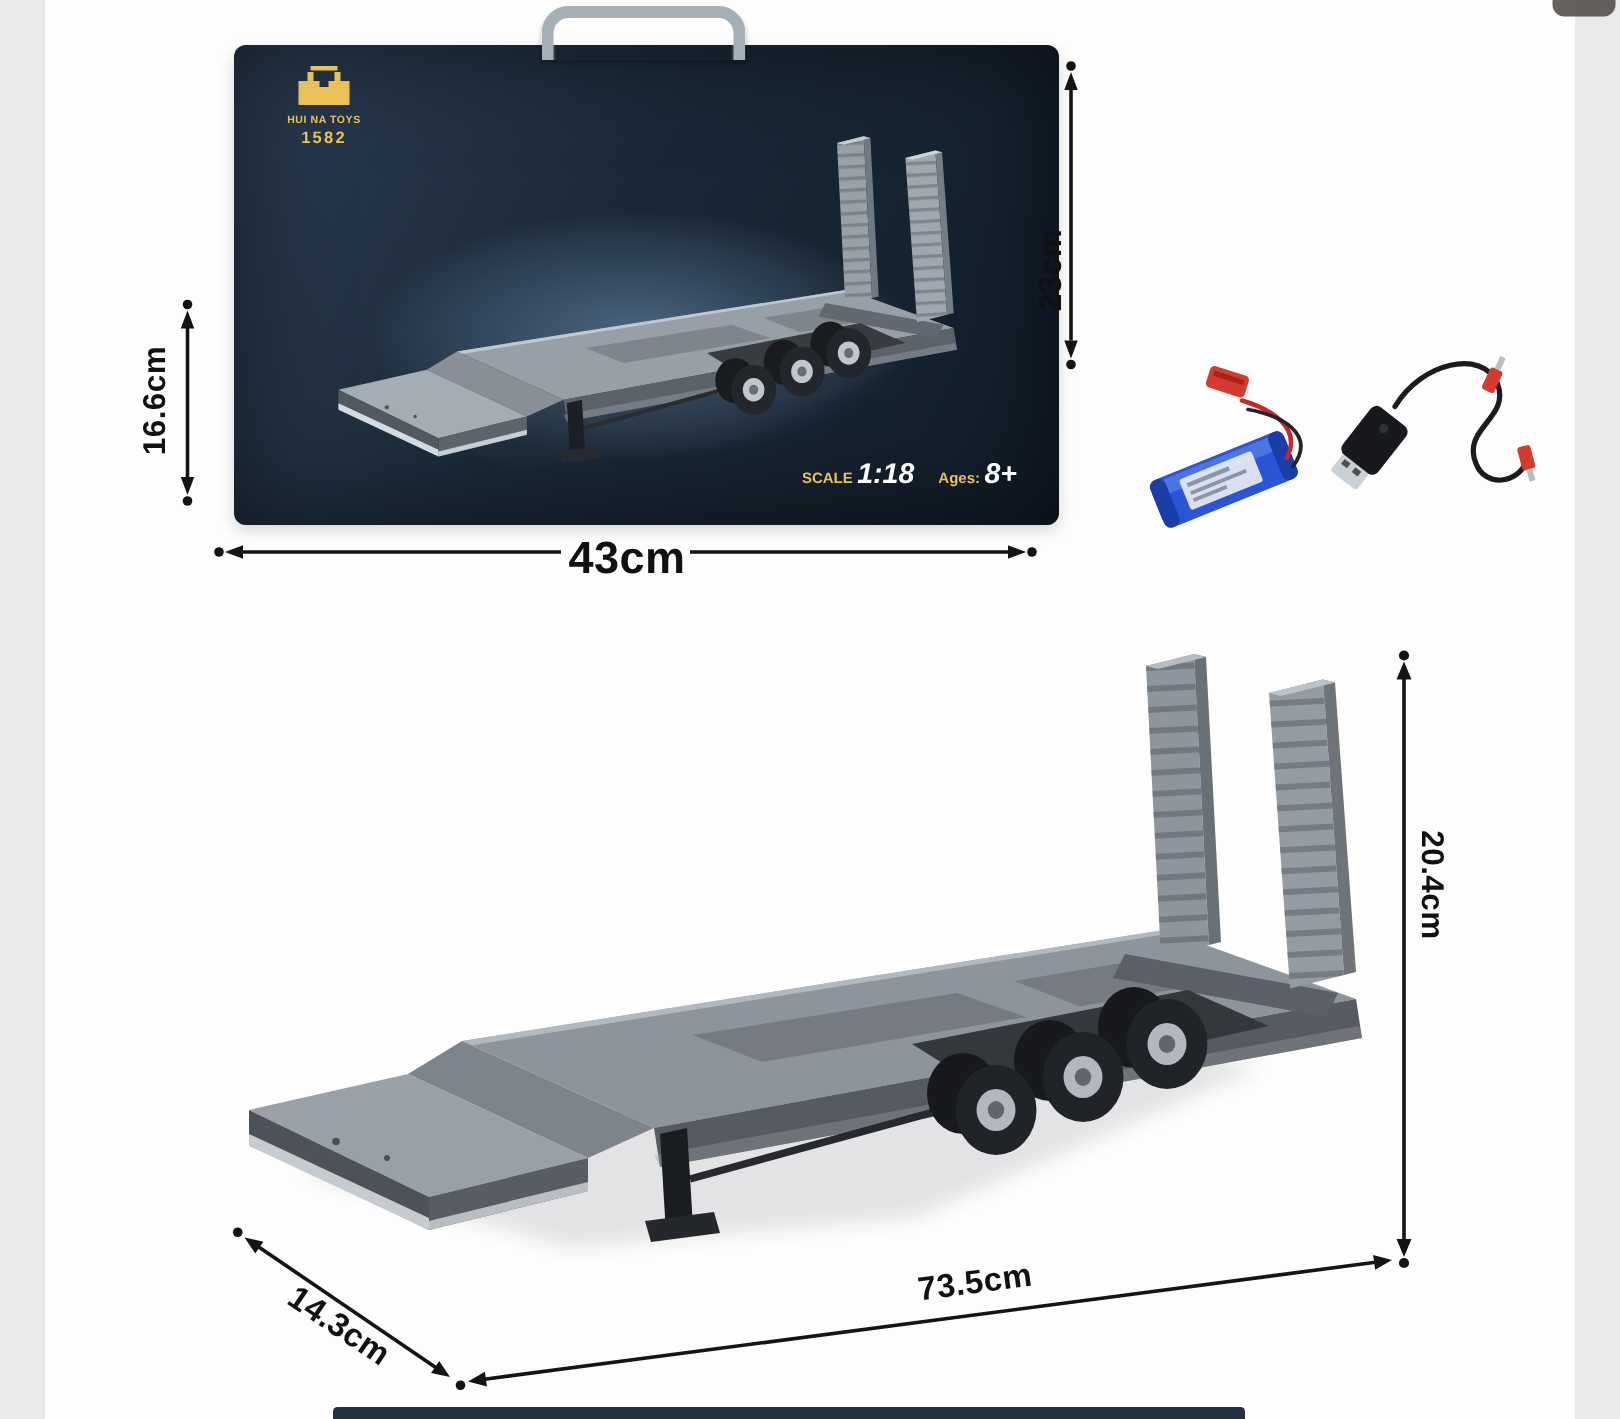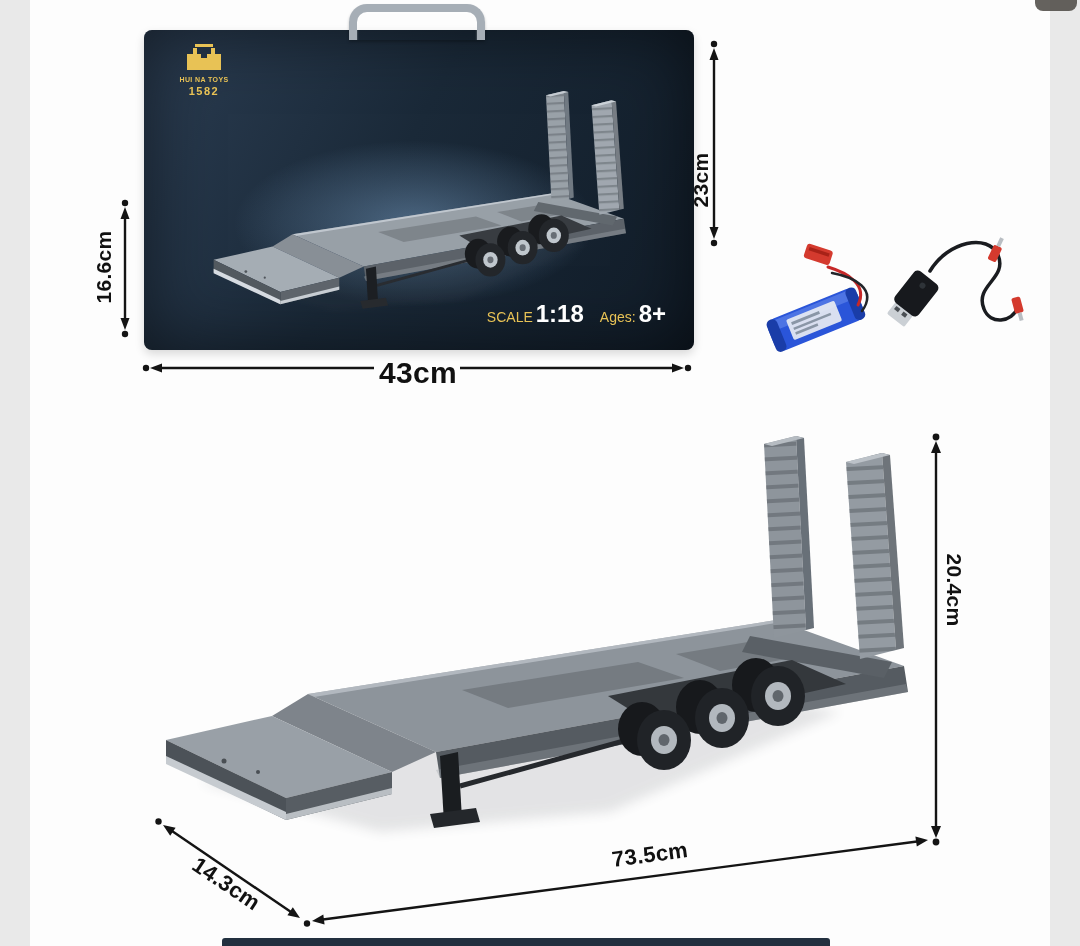--- a/index.html
+++ b/index.html
@@ -5,34 +5,34 @@
   html,body{margin:0;padding:0;background:#ffffff;}
   body{font-family:"Liberation Sans", sans-serif;}
   .stage{position:relative;width:1080px;height:946px;background:#fdfdfd;overflow:hidden;}
   .band{position:absolute;top:0;bottom:0;width:30px;background:#e9e9e9;}
   .band.left{left:0;}
   .band.right{right:0;}
   .corner-mark{position:absolute;right:3px;top:0;width:42px;height:11px;background:#4a4742;border-radius:0 0 8px 8px;opacity:.85;}
   .bottom-strip{position:absolute;left:222px;bottom:0;width:608px;height:8px;background:#22303f;border-radius:3px 3px 0 0;}
 
   
-  .product-box{position:absolute;left:144px;top:30px;width:550px;height:320px;border-radius:8px;
+  .product-box{position:absolute;left:156px;top:30px;width:550px;height:320px;border-radius:8px;
     background:linear-gradient(118deg,#2b3d52 0%,#1a2938 45%,#111c28 100%);
     box-shadow:inset 0 0 70px rgba(0,0,0,.55), 0 4px 10px rgba(0,0,0,.15);}
   .box-handle{position:absolute;left:205px;top:-26px;width:120px;height:28px;border:8px solid #a6aeb6;border-bottom:none;
     border-radius:18px 18px 0 0;box-shadow:inset 0 2px 2px rgba(255,255,255,.5), 0 2px 3px rgba(0,0,0,.25);}
   .brand-block{position:absolute;left:14px;top:14px;width:92px;text-align:center;color:#e8c255;}
   .brand-name{font-size:7px;font-weight:700;letter-spacing:.4px;margin-top:2px;}
   .brand-model{font-size:11px;font-weight:700;letter-spacing:1.5px;margin-top:2px;}
   .trailer-glow{position:absolute;left:30px;top:60px;width:480px;height:230px;
     background:radial-gradient(ellipse 50% 48% at 50% 58%, rgba(130,170,210,.48), rgba(130,170,210,.14) 55%, transparent 75%);}
   .box-trailer{position:absolute;left:55px;top:52px;filter:brightness(1.08);}
   .box-footer{position:absolute;right:28px;bottom:22px;display:flex;gap:16px;align-items:baseline;}
-  .mini-gold{font-size:14px;color:#e8c255;font-weight:400;margin-right:3px;}
-  .big-white{font-size:24px;color:#ffffff;font-weight:700;}
+  .mini-gold{font-size:10px;color:#e8c255;font-weight:700;margin-right:3px;}
+  .big-white{font-size:19px;color:#ffffff;font-weight:700;font-style:italic;}
 
   
   .dim{position:absolute;font-weight:700;color:#111;font-size:21px;text-align:center;letter-spacing:.3px;white-space:nowrap;}
   .dim-box-depth{left:63px;top:255px;width:82px;transform:rotate(-90deg);}
   .dim-box-height{left:661px;top:168px;width:80px;transform:rotate(-90deg);}
   .dim-box-width{left:377px;top:356px;width:82px;font-size:30px;}
   .dim-trailer-height{left:905px;top:578px;width:98px;transform:rotate(90deg);}
   .dim-trailer-length{left:590px;top:842px;width:120px;font-size:22px;transform:rotate(-7.5deg);}
   .dim-trailer-width{left:166px;top:871px;width:120px;font-size:22px;transform:rotate(34deg);}
 

